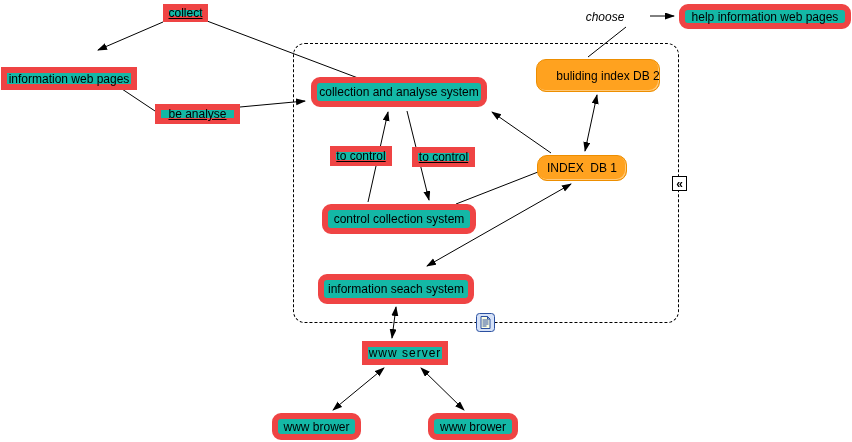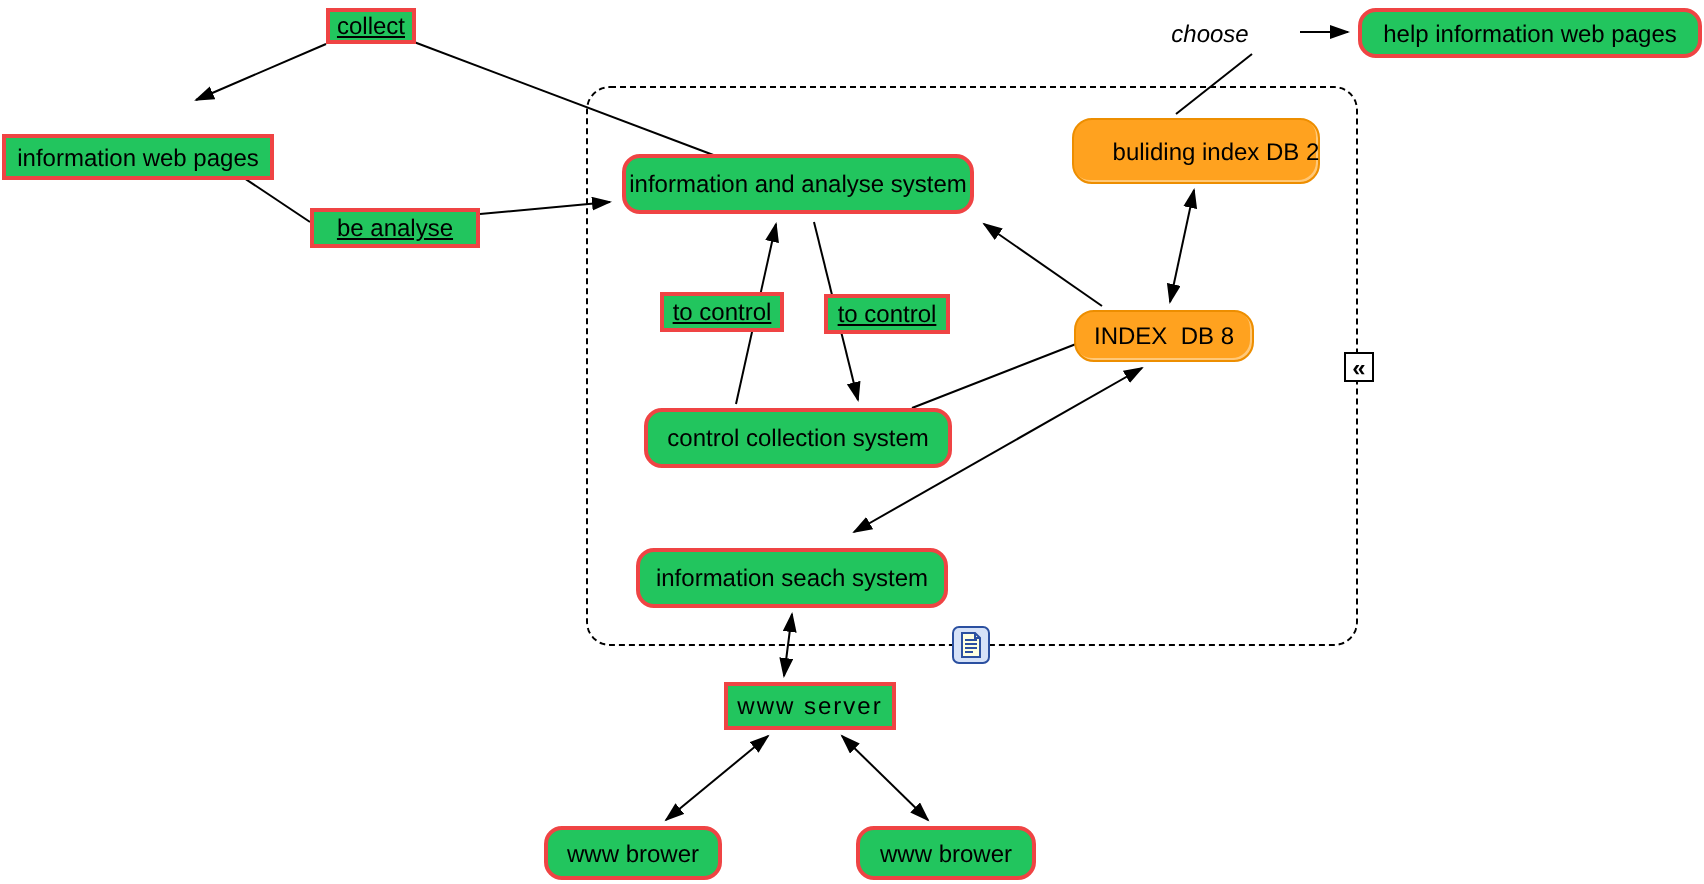--- a/index.html
+++ b/index.html
@@ -8,22 +8,22 @@
     width:852px;height:442px;
     background:#ffffff;
     font-family:"Liberation Sans", sans-serif;
     font-size:12px;
     color:#000;
     overflow:hidden;
   }
   .node{
     position:absolute;
     display:flex;align-items:center;justify-content:center;
-    background:#22c55e;
-    border:2px solid #ef4444;
+    background:#14b8a6;
+    border:6px solid #ef4444;
     box-sizing:border-box;
     white-space:pre;
     text-align:center;
   }
   .rect{border-radius:0;}
   .round{border-radius:9px;}
   .underline{text-decoration:underline;}
   .orange{
     background:#FFA21F;
     border:1px solid #ED8E00;
@@ -94,29 +94,29 @@
   <div class="node rect underline" style="left:163px;top:4px;width:45px;height:18px;">collect</div>
 
   <div class="plainlabel" style="left:581px;top:9px;width:48px;height:16px;font-style:italic;">choose</div>
 
   <div class="node round" style="left:679px;top:4px;width:172px;height:25px;">help information web pages</div>
 
   <div class="node rect" style="left:1px;top:54px;width:136px;height:23px;margin-top:13px;">information web pages</div>
 
   <div class="node rect underline" style="left:155px;top:104px;width:85px;height:20px;">be analyse</div>
 
-  <div class="node round" style="left:311px;top:77px;width:176px;height:30px;">information and analyse system</div>
+  <div class="node round" style="left:311px;top:77px;width:176px;height:30px;">collection and analyse system</div>
 
   <div class="node orange" style="left:536px;top:59px;width:124px;height:33px;padding-left:20px;">buliding index DB 2</div>
 
   <div class="node rect underline" style="left:330px;top:146px;width:62px;height:20px;">to control</div>
 
   <div class="node rect underline" style="left:412px;top:147px;width:63px;height:20px;">to control</div>
 
-  <div class="node orange" style="left:537px;top:155px;width:90px;height:26px;">INDEX  DB 8</div>
+  <div class="node orange" style="left:537px;top:155px;width:90px;height:26px;">INDEX  DB 1</div>
 
   <div class="node round" style="left:318px;top:274px;width:156px;height:30px;">information seach system</div>
 
   <div class="node round" style="left:322px;top:204px;width:154px;height:30px;">control collection system</div>
 
 
   <div class="node rect spaced" style="left:362px;top:341px;width:86px;height:24px;">www server</div>
 
   <div class="node round" style="left:272px;top:413px;width:89px;height:27px;">www brower</div>
 

